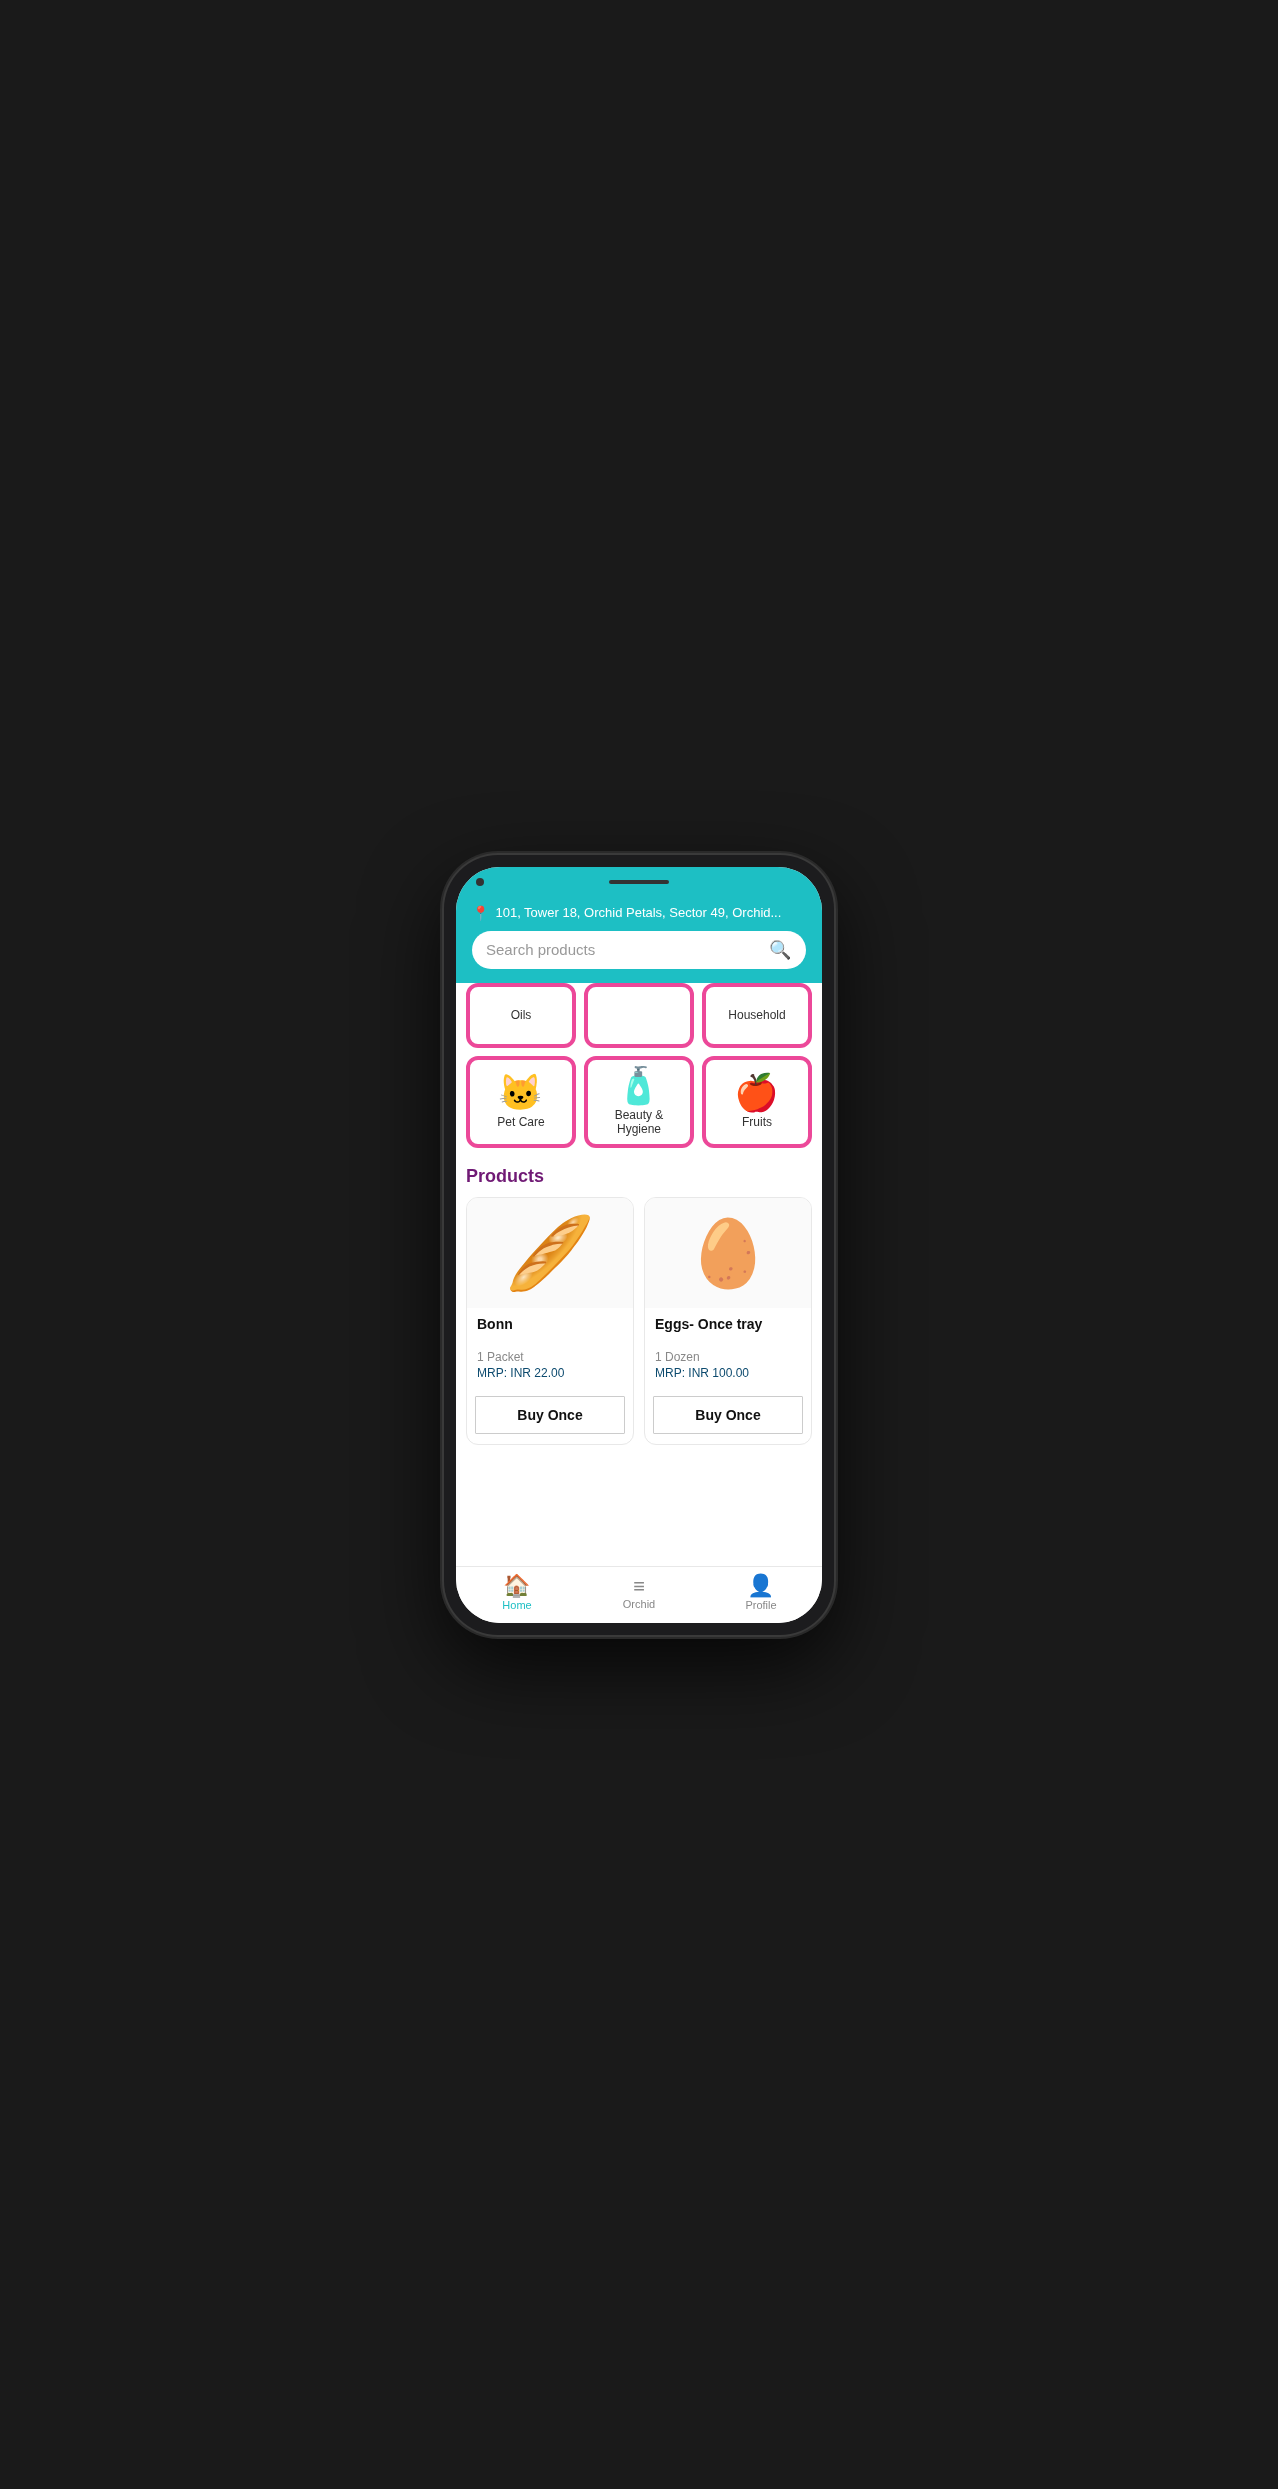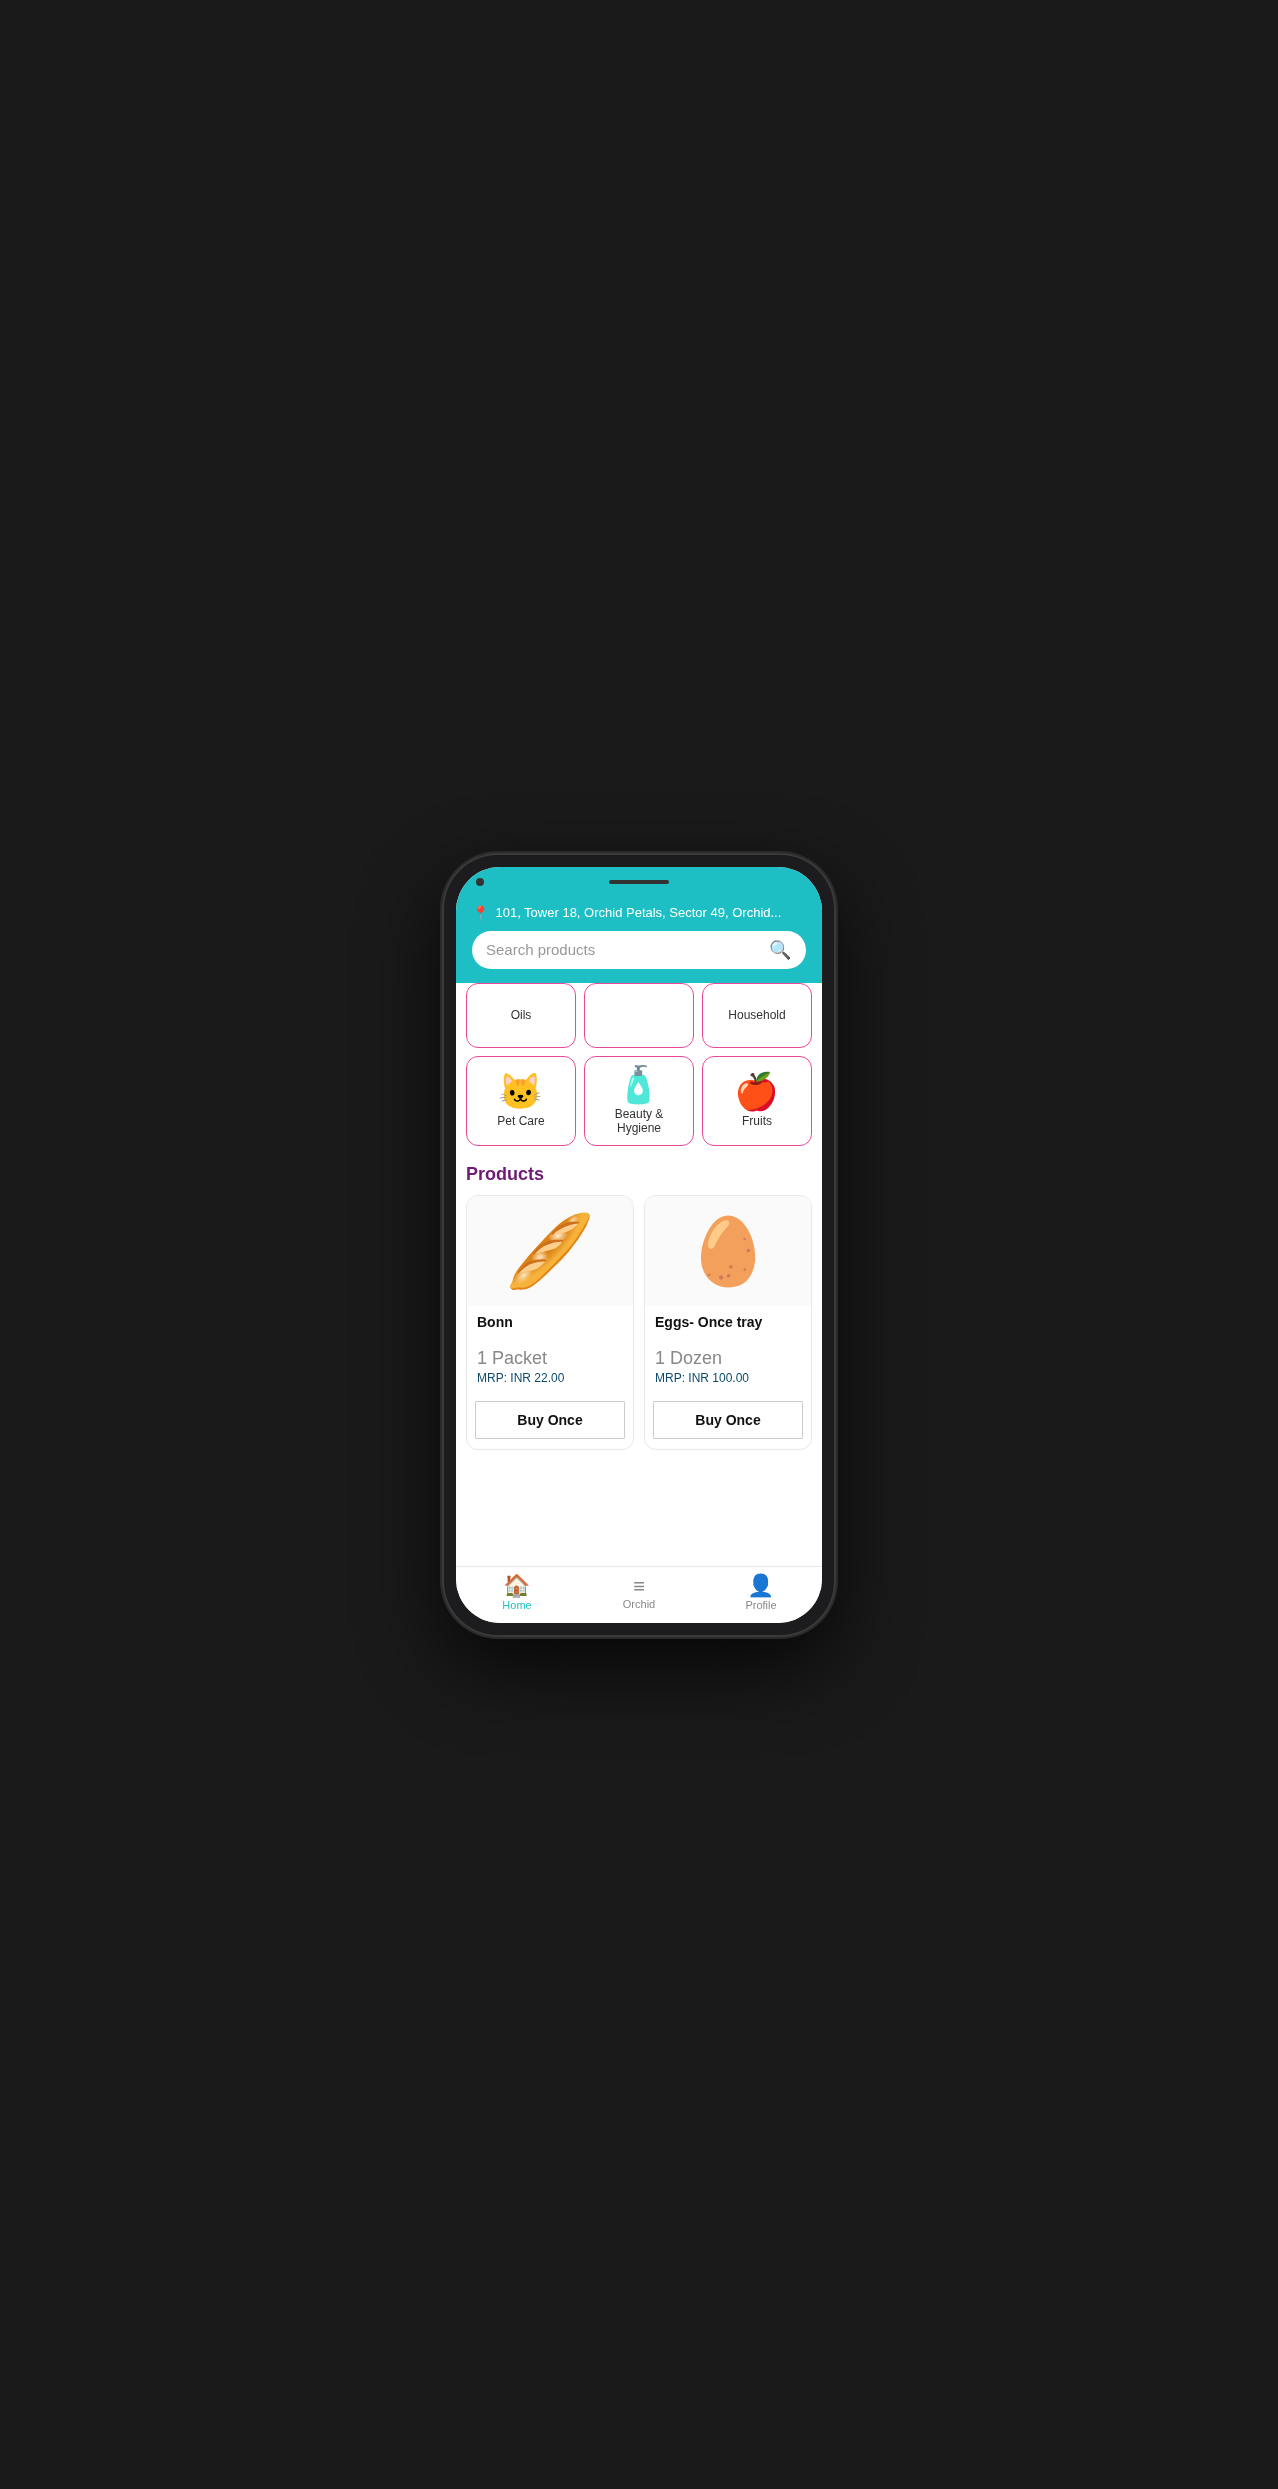--- a/index.html
+++ b/index.html
@@ -101,21 +101,21 @@
     }
     .categories-row {
       display: flex;
       gap: 8px;
       margin-bottom: 8px;
       overflow: hidden;
     }
     .category-card {
       flex: 1;
       background: white;
-      border: 1px solid #ec4899;
+      border: 4px solid #ec4899;
       border-radius: 12px;
       padding: 8px;
       display: flex;
       flex-direction: column;
       align-items: center;
       justify-content: center;
       min-height: 90px;
       cursor: pointer;
     }
     .category-emoji {
@@ -163,21 +163,21 @@
     .product-info {
       padding: 8px 10px;
     }
     .product-name {
       font-size: 14px;
       font-weight: 600;
       color: #111;
       margin-bottom: 18px;
     }
     .product-qty {
-      font-size: 18px;
+      font-size: 12px;
       color: #888;
       margin-bottom: 2px;
     }
     .product-mrp {
       font-size: 12px;
       color: #888;
       margin-bottom: 8px;
     }
     .product-mrp span {
       color: #0c4a6e;

